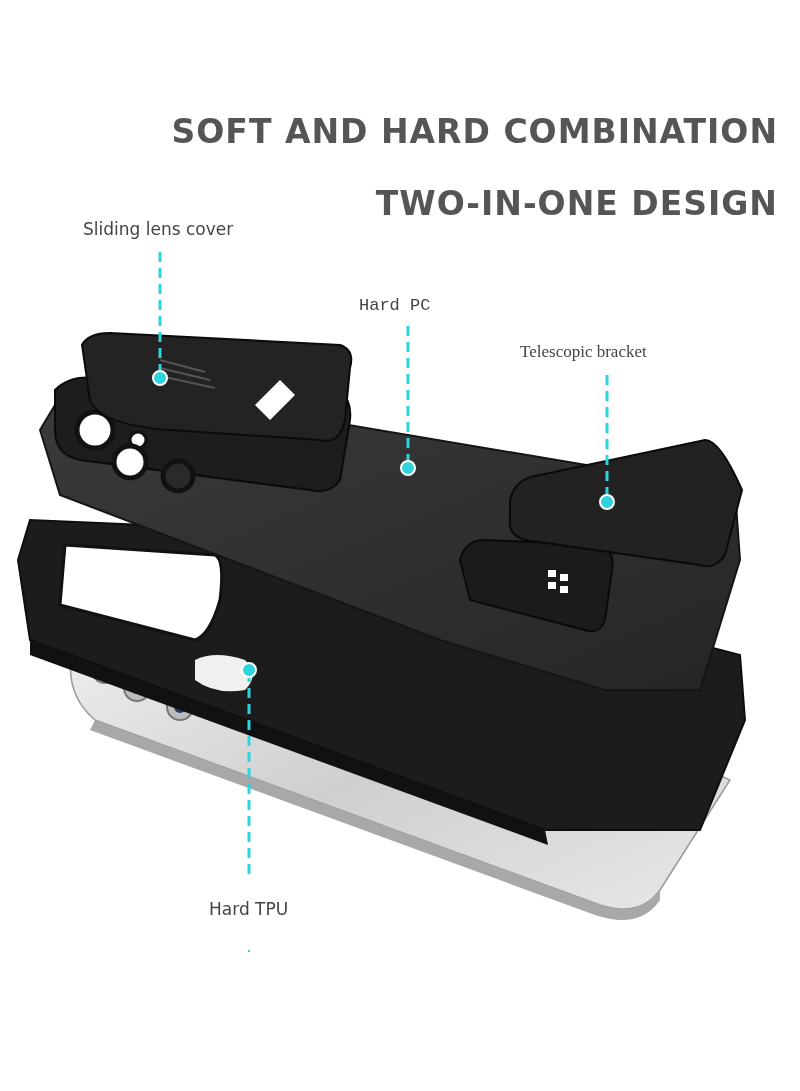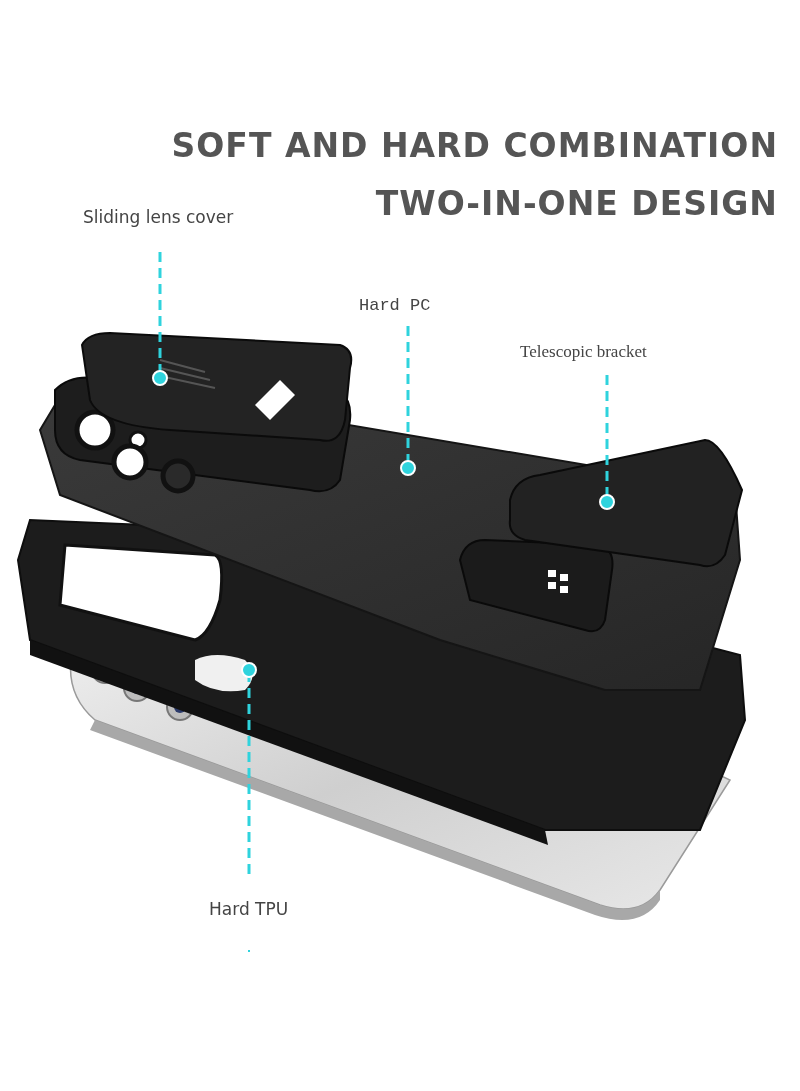--- a/index.html
+++ b/index.html
@@ -1,18 +1,18 @@
 <!DOCTYPE html>
 <html><head>
 <meta charset="utf-8">
 <style>
   html,body{margin:0;padding:0;background:#ffffff;}
   body{width:800px;height:1091px;position:relative;overflow:hidden;font-family:"DejaVu Sans","Liberation Sans",sans-serif;}
   .headline{position:absolute;right:22px;font-weight:bold;color:#555555;font-size:33px;letter-spacing:1px;white-space:nowrap;}
-  .h1{top:126px;}
+  .h1{top:112px;}
   .h2{top:184px;margin-left:42px;}
   .label{position:absolute;color:#444444;font-size:17px;white-space:nowrap;}
   svg.art{position:absolute;left:0;top:0;}
 </style>
 </head>
 <body>
 
 <div class="headline h1">SOFT AND HARD COMBINATION</div>
 <div class="headline h2">TWO-IN-ONE DESIGN</div>
 
@@ -82,16 +82,16 @@
     <line x1="607" y1="375" x2="607" y2="500" stroke="#2fd3dd" stroke-width="3" stroke-dasharray="10,6"></line>
     <circle cx="607" cy="502" r="7" fill="#2fd3dd" stroke="#ffffff" stroke-width="2"></circle>
   </g>
   <g>
     <line x1="249" y1="672" x2="249" y2="880" stroke="#2fd3dd" stroke-width="3" stroke-dasharray="10,6"></line>
     <circle cx="249" cy="670" r="7" fill="#2fd3dd" stroke="#ffffff" stroke-width="2"></circle>
     <line x1="249" y1="950" x2="249" y2="952" stroke="#2fd3dd" stroke-width="2"></line>
   </g>
 </svg>
 
-<div class="label" style="left:83px;top:207px;">Sliding lens cover</div>
+<div class="label" style="left:83px;top:219px;">Sliding lens cover</div>
 <div class="label" style="left:359px;top:296px;font-family:Liberation Mono, monospace;">Hard PC</div>
 <div class="label" style="left:520px;top:342px;font-family:Liberation Serif, serif;">Telescopic bracket</div>
 <div class="label" style="left:209px;top:899px;">Hard TPU</div>
 
 </body></html>

